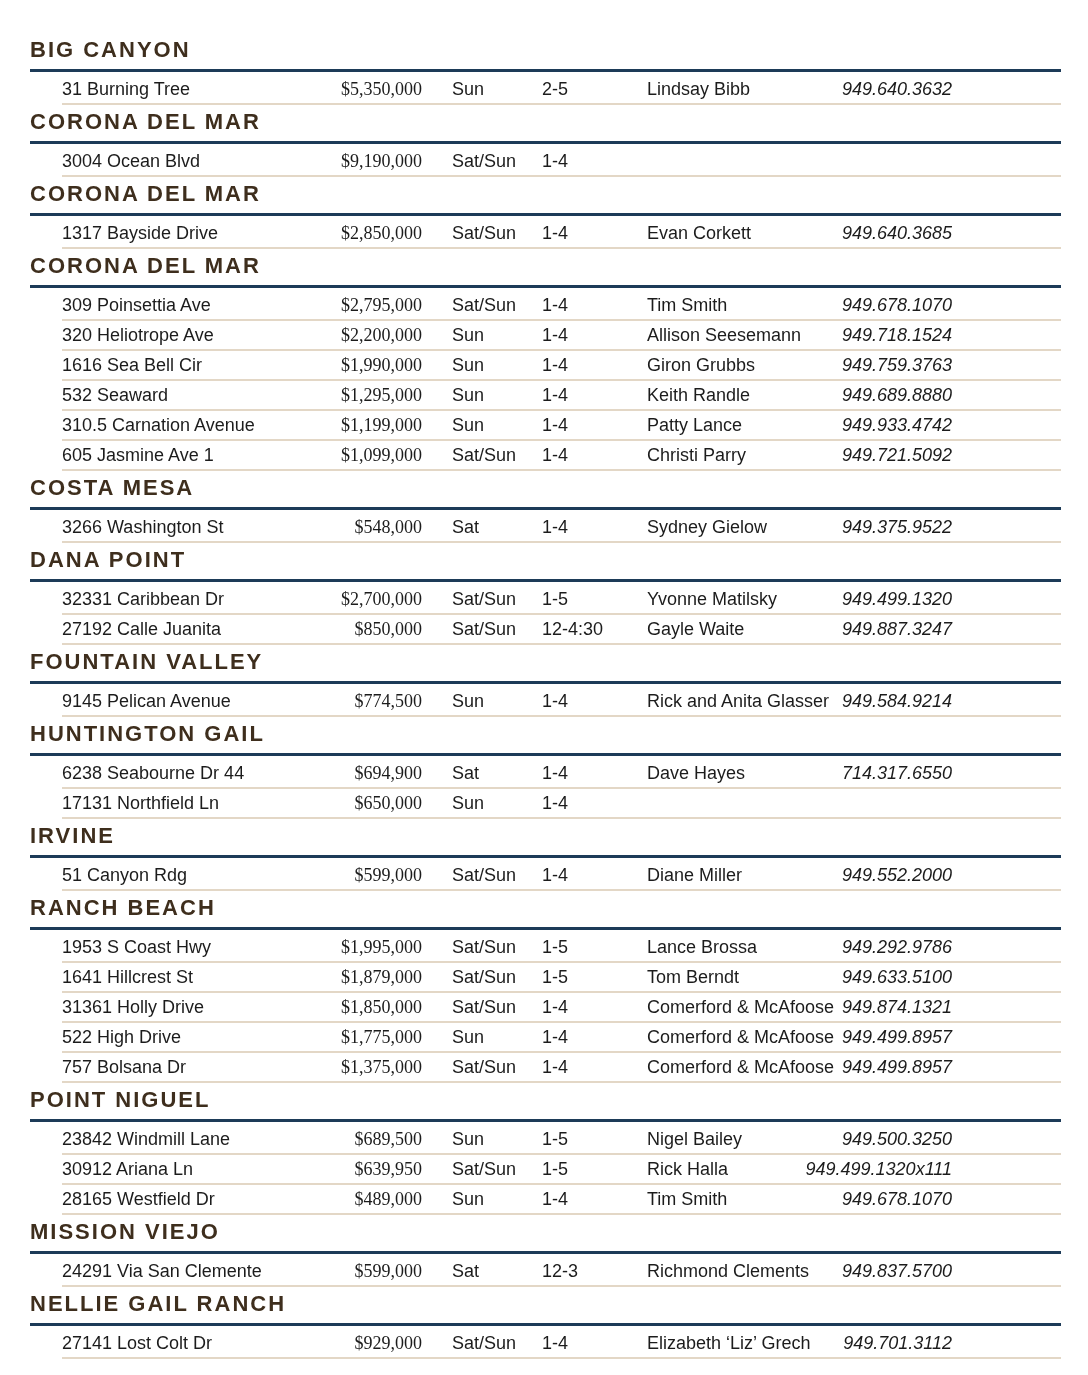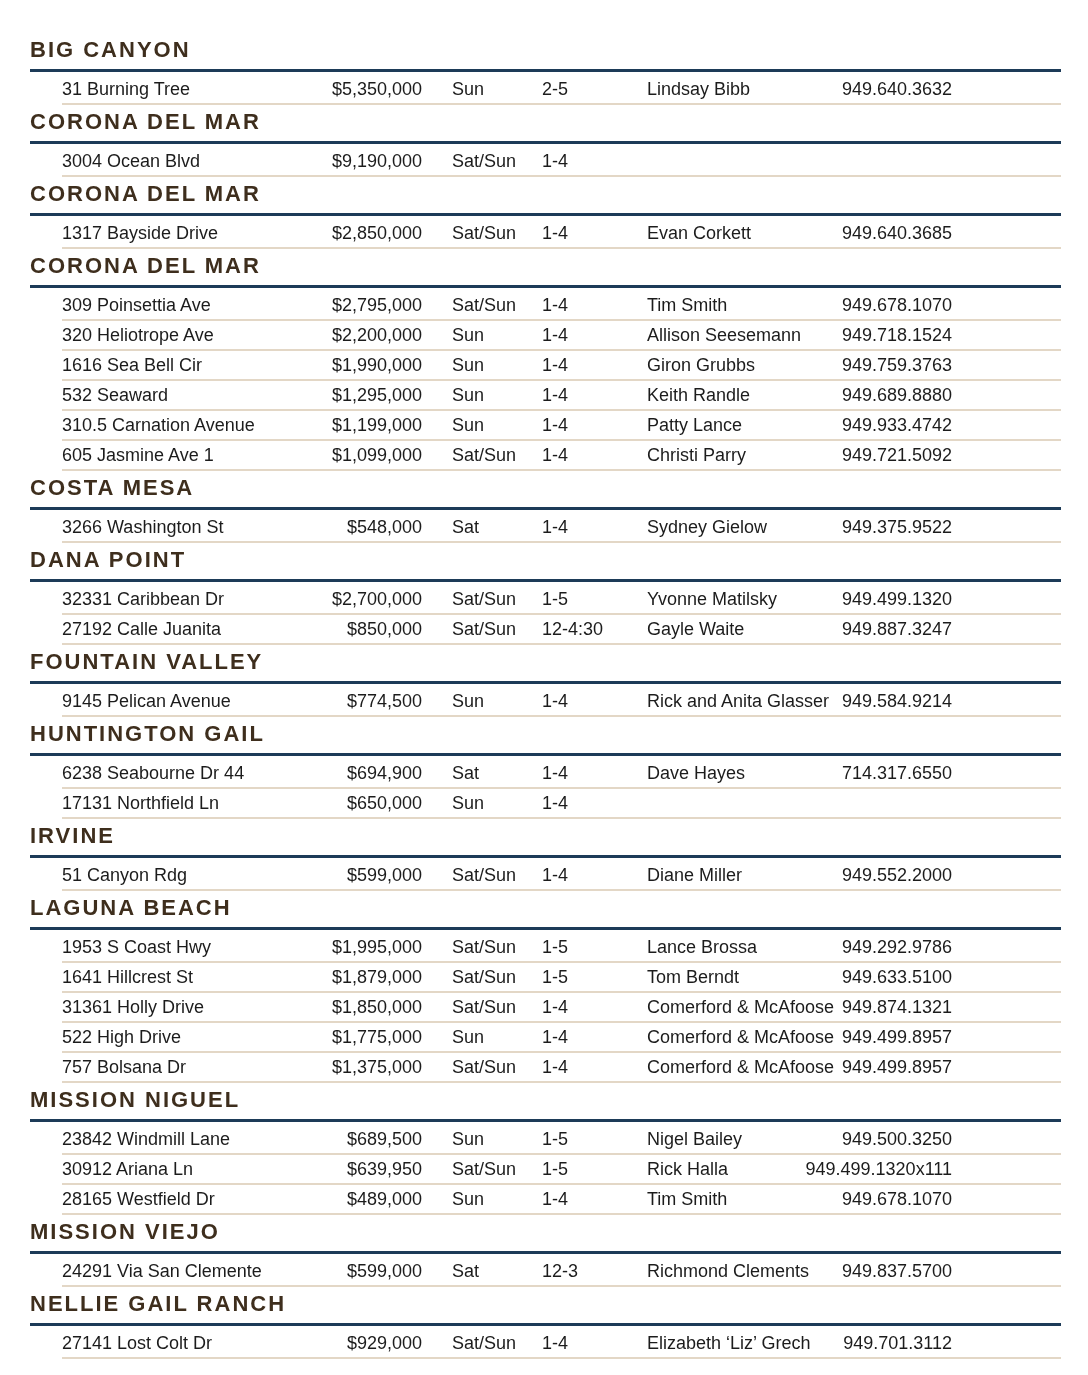--- a/index.html
+++ b/index.html
@@ -24,25 +24,25 @@
     border-bottom:3px solid var(--header-rule-color);
   }
   .section-rows{padding-top:3px;}
   .row{
     display:flex;align-items:center;height:28px;
     border-bottom:2px solid var(--row-rule-color);
     font-size:18px;line-height:20px;color:var(--row-text-color);
     white-space:nowrap;font-stretch:semi-condensed;margin-left:32px;
   }
   .cell-address{width:200px;overflow:visible;}
-  .cell-price{width:160px;text-align:right;}
+  .cell-price{width:160px;text-align:right;font-family:Liberation Serif, serif;}
   .cell-days{width:90px;margin-left:30px;}
   .cell-time{width:105px;}
   .cell-agent-phone{width:305px;display:flex;justify-content:space-between;align-items:baseline;}
-  .cell-phone{text-align:right;}
+  .cell-phone{text-align:right;font-style:italic;}
 </style>
 </head>
 <body>
 
 <div class="page">
   <div class="section">
     <div class="section-header">BIG CANYON</div>
     <div class="section-rows">
   <div class="row">
     <span class="cell-address">31 Burning Tree</span>
@@ -248,21 +248,21 @@
     <span class="cell-time">1-4</span>
     <span class="cell-agent-phone">
       <span class="cell-agent">Diane Miller</span>
       <span class="cell-phone">949.552.2000</span>
     </span>
   </div>
 </div>
   </div>
 
   <div class="section">
-    <div class="section-header">LAGUNA BEACH</div>
+    <div class="section-header">RANCH BEACH</div>
     <div class="section-rows">
   <div class="row">
     <span class="cell-address">1953 S Coast Hwy</span>
     <span class="cell-price">$1,995,000</span>
     <span class="cell-days">Sat/Sun</span>
     <span class="cell-time">1-5</span>
     <span class="cell-agent-phone">
       <span class="cell-agent">Lance Brossa</span>
       <span class="cell-phone">949.292.9786</span>
     </span>
@@ -308,21 +308,21 @@
     <span class="cell-time">1-4</span>
     <span class="cell-agent-phone">
       <span class="cell-agent">Comerford &amp; McAfoose</span>
       <span class="cell-phone">949.499.8957</span>
     </span>
   </div>
 </div>
   </div>
 
   <div class="section">
-    <div class="section-header">MISSION NIGUEL</div>
+    <div class="section-header">POINT NIGUEL</div>
     <div class="section-rows">
   <div class="row">
     <span class="cell-address">23842 Windmill Lane</span>
     <span class="cell-price">$689,500</span>
     <span class="cell-days">Sun</span>
     <span class="cell-time">1-5</span>
     <span class="cell-agent-phone">
       <span class="cell-agent">Nigel Bailey</span>
       <span class="cell-phone">949.500.3250</span>
     </span>

